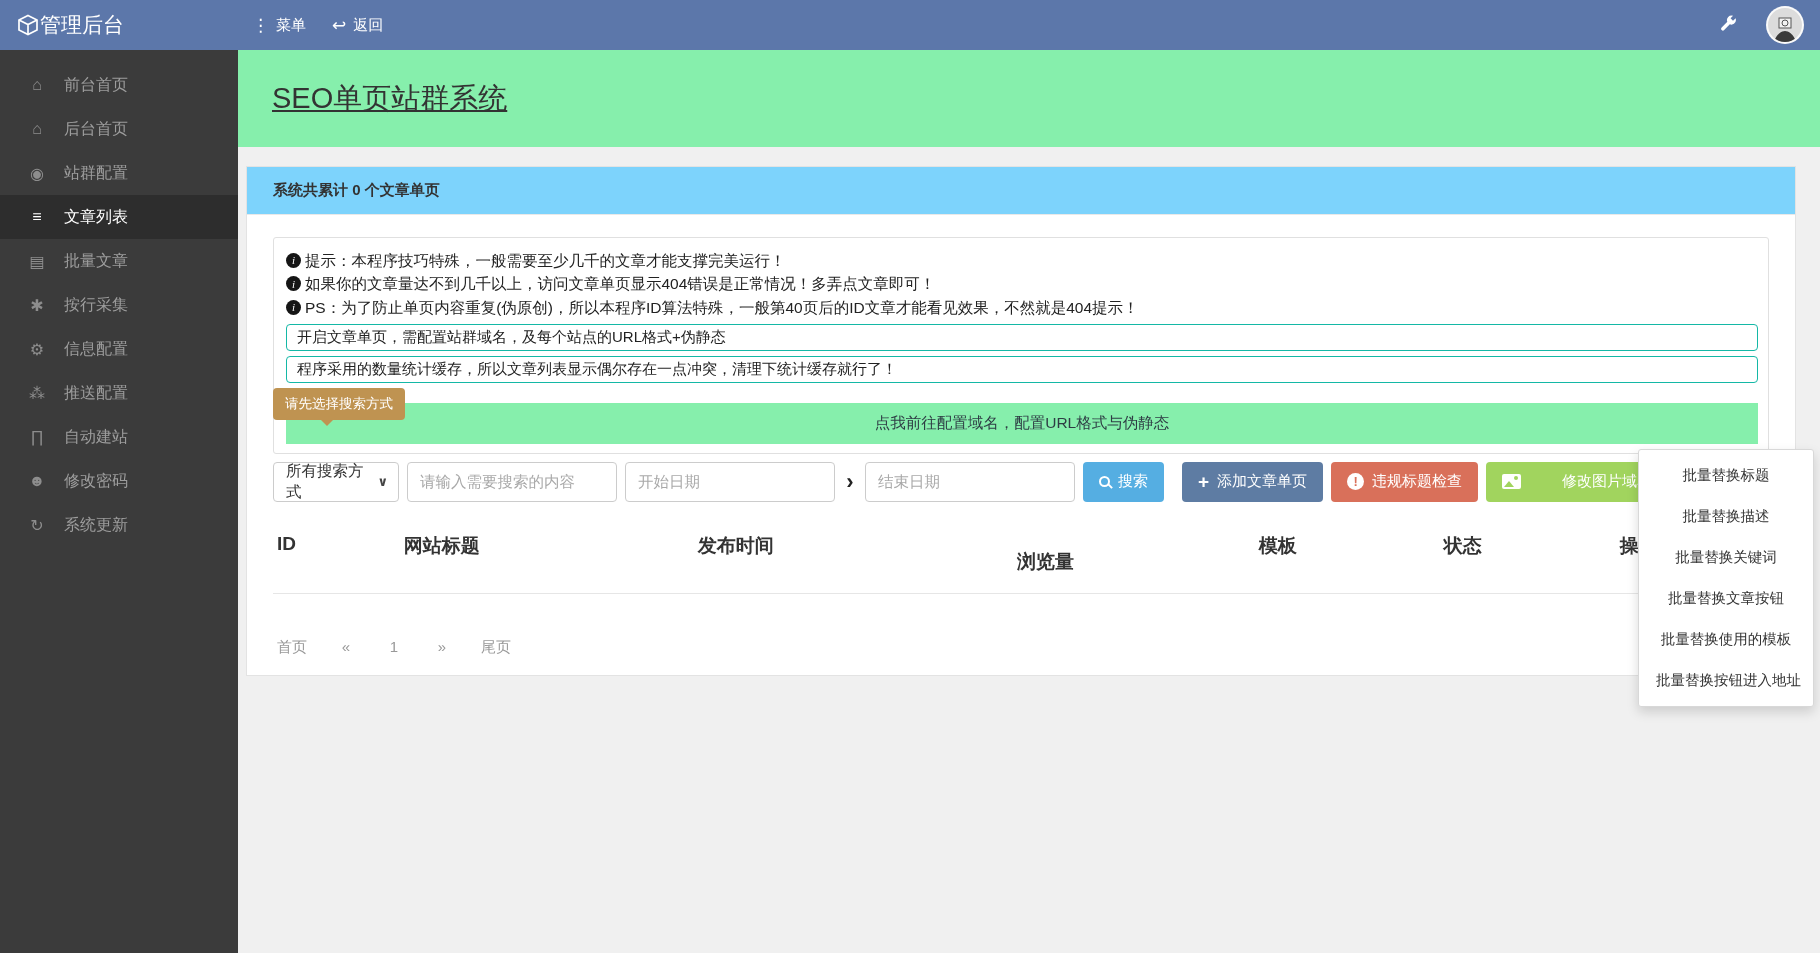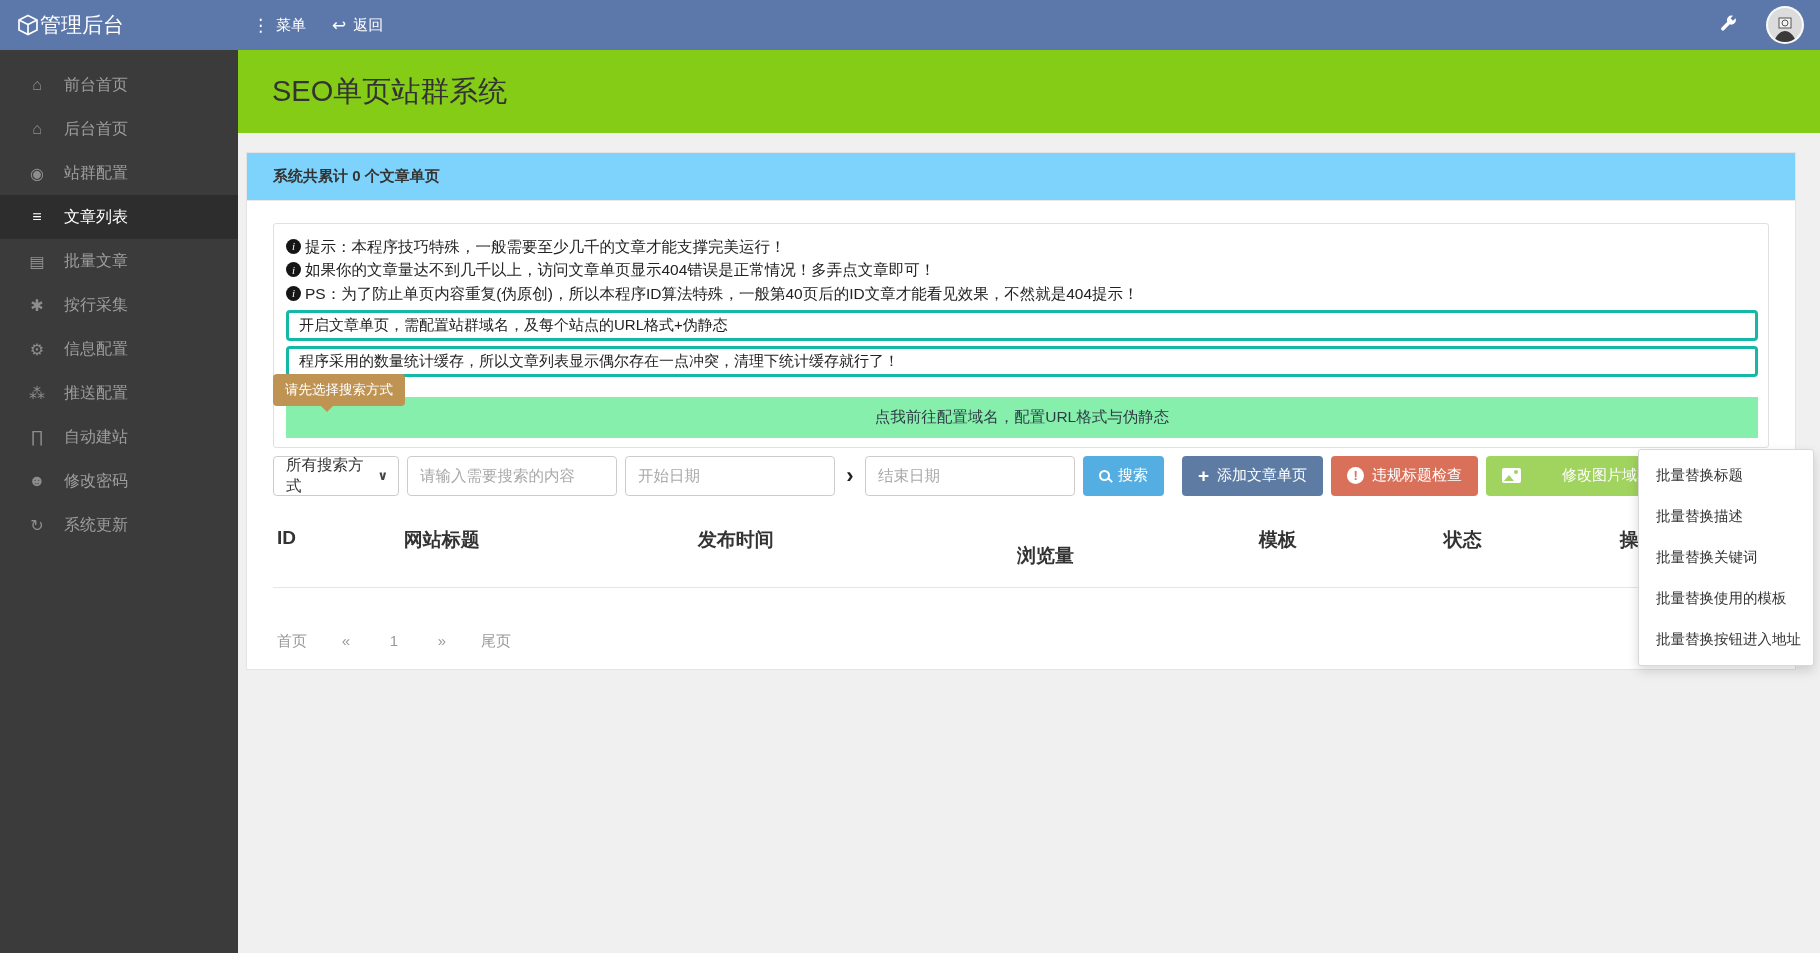--- a/index.html
+++ b/index.html
@@ -19,30 +19,30 @@
 
   
   .sidebar { position:fixed; top:50px; left:0; bottom:0; width:238px; background:#3b3b3b; padding-top:13px; z-index:70; }
   .side-item { height:44px; display:flex; align-items:center; gap:16px; padding-left:26px; color:#9d9d9d; font-size:16px; cursor:pointer; }
   .side-item .icon { width:22px; text-align:center; font-size:16px; color:#8d8d8d; }
   .side-item.active { background:#2d2d2d; color:#fff; }
   .side-item.active .icon { color:#fff; }
 
   
   .main { position:absolute; top:50px; left:238px; width:1582px; height:903px; }
-  .title-strip { background:#84cc16; height:83px; display:flex; align-items:center; padding-left:34px; }
+  .title-strip { background:#86efac; height:97px; display:flex; align-items:center; padding-left:34px;text-decoration:underline; }
   .page-title { font-size:29px; font-weight:400; color:#333; }
   .panel { margin:19px 24px 0 8px; background:#fff; border:1px solid #e3e3e3; }
   .panel-header { background:#7dd3fc; border-bottom:1px solid #e9e9e9; padding:14px 26px; font-weight:bold; font-size:15px; color:#333; }
   .panel-body { position:relative; padding:22px 26px 18px; }
 
   .well { border:1px solid #e0e0e0; border-radius:3px; padding:11px 10px 9px 12px; }
   .tip-line { font-size:15.5px; color:#222; line-height:1.5; display:flex; align-items:center; gap:4px; }
   .info-dot { width:15px; height:15px; flex:0 0 15px; border-radius:50%; background:#151515; color:#fff; font-size:11px; font-style:italic; font-family:"Liberation Serif","DejaVu Serif",serif; display:inline-flex; align-items:center; justify-content:center; }
-  .note-box { border:3px solid #14b8a6; border-radius:4px; padding:3px 10px; font-size:15px; color:#222; margin-top:5px; }
+  .note-box { border:1px solid #14b8a6; border-radius:4px; padding:3px 10px; font-size:15px; color:#222; margin-top:5px; }
   .banner { margin-top:20px; background:#86efac; color:#2e3d44; text-align:center; padding:10px 8px; font-size:15.5px; cursor:pointer; }
 
   .tooltip { position:absolute; left:26px; top:173px; background:#bf9351; color:#fff; font-size:13.5px; padding:7px 12px; border-radius:4px; z-index:20; }
   .tooltip::after { content:""; position:absolute; left:48px; top:100%; border:6px solid transparent; border-top-color:#bf9351; }
 
   
   .search-row { display:flex; align-items:center; margin-top:8px; }
   .ctl { height:40px; border:1px solid #ccc; border-radius:4px; background:#fff; font-size:15.5px; }
   .sel { width:126px; display:flex; align-items:center; justify-content:space-between; padding:0 10px 0 12px; color:#333; cursor:pointer; }
   .sel .chev { font-size:13px; font-weight:bold; color:#444; }
@@ -68,21 +68,21 @@
   .table-head { display:flex; margin-top:16px; padding:15px 0 18px 4px; border-bottom:1px solid #e6e6e6; font-weight:bold; font-size:19px; color:#333; }
   .table-head span:nth-child(1){width:8.5%;} .table-head span:nth-child(2){width:19.7%;}
   .table-head span:nth-child(3){width:21.4%;} .table-head span:nth-child(4){width:16.2%;margin-top:16px;}
   .table-head span:nth-child(5){width:12.4%;} .table-head span:nth-child(6){width:11.8%;}
   .table-head span:nth-child(7){width:9.6%;}
 
   .pagination { display:flex; gap:30px; margin-top:44px; padding-left:4px; font-size:15px; color:#999; }
   .page-link { cursor:pointer; min-width:18px; text-align:center; }
 
   
-  .dropdown { position:fixed; left:1638px; top:449px; width:176px; background:#fff; border:1px solid #d8d8d8; border-radius:3px; box-shadow:0 5px 12px rgba(0,0,0,.15); z-index:90; padding:5px 0; }
+  .dropdown { position:fixed; left:1638px; top:449px; width:176px; background:#fff; border:1px solid #d8d8d8; border-radius:3px; box-shadow:0 5px 12px rgba(0,0,0,.15); z-index:90; padding:5px 0;text-align:center; }
   .dropdown-item { padding:11px 17px; font-size:14.5px; color:#333; cursor:pointer; white-space:nowrap; }
 </style>
 </head>
 <body>
 
 <div class="topbar">
   <div class="brand">
     <svg class="brand-cube" viewBox="0 0 24 24" fill="none" stroke="#fff" stroke-width="1.7">
       <path d="M12 2.5 21 7v10l-9 4.5L3 17V7l9-4.5z"></path>
         <path d="M3 7l9 4.5L21 7M12 11.5V21.5"></path>
@@ -282,18 +282,19 @@
 </div>
 
 <div class="dropdown">
 
     <div class="dropdown-item">批量替换标题</div>
 
     <div class="dropdown-item">批量替换描述</div>
 
     <div class="dropdown-item">批量替换关键词</div>
 
+    <div class="dropdown-item">批量替换文章按钮</div>
 
     <div class="dropdown-item">批量替换使用的模板</div>
 
     <div class="dropdown-item">批量替换按钮进入地址</div>
 
 </div>
 
 </body></html>

